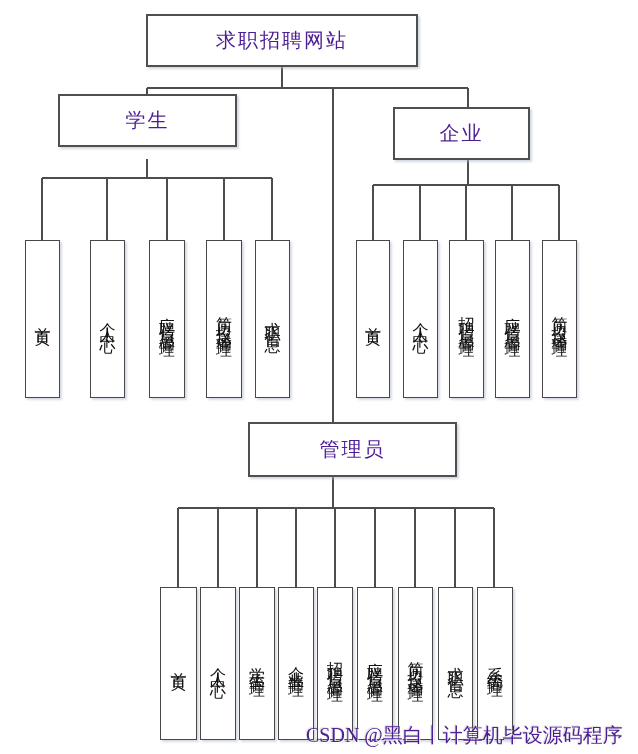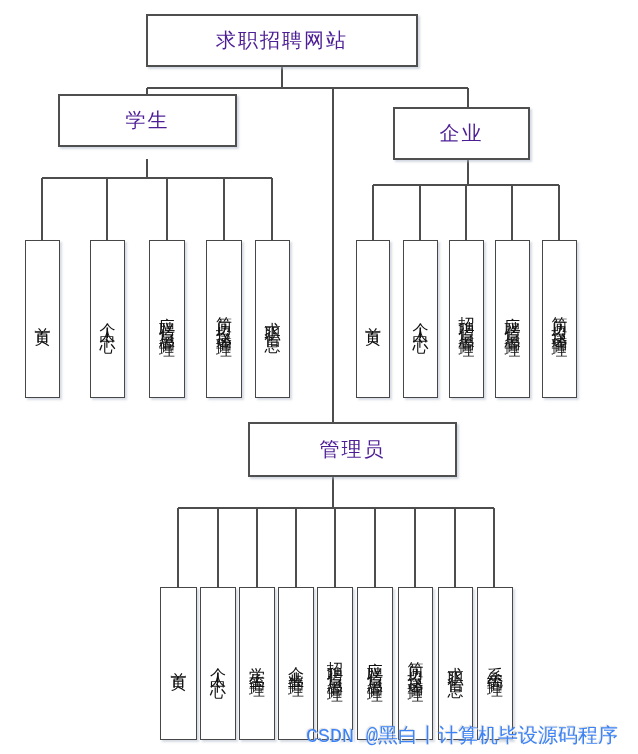--- a/index.html
+++ b/index.html
@@ -57,23 +57,23 @@
     color: #111111;
     letter-spacing: 5px;
     line-height: 1;
     white-space: nowrap;
   }
   .watermark {
     position: absolute;
     left: 306px;
     top: 722px;
     z-index: 3;
-    font-family: Liberation Mono, monospace;
+    font-family: Liberation Serif, serif;
     font-size: 20px;
-    color: #3b82f6;
+    color: #4c1d95;
     text-shadow: 1px 1px 0 rgba(255,255,255,0.9), -1px -1px 1px rgba(150,150,150,0.35);
     white-space: nowrap;
     pointer-events: none;
   }
 </style>
 </head>
 <body>
 
 <div id="canvas">
 

